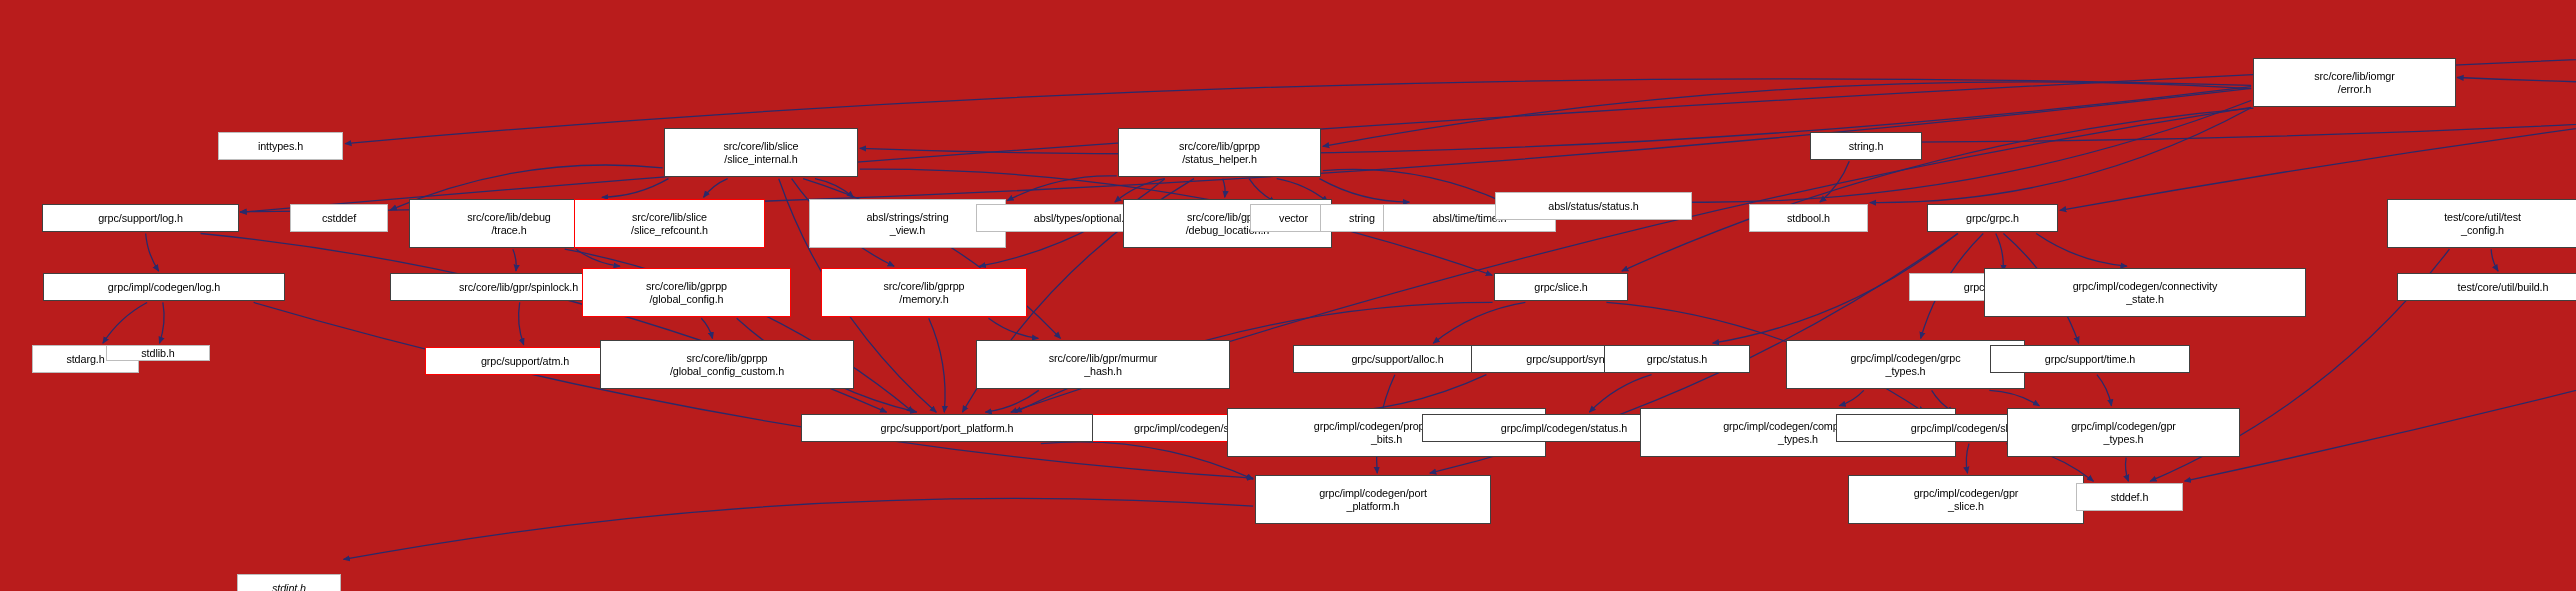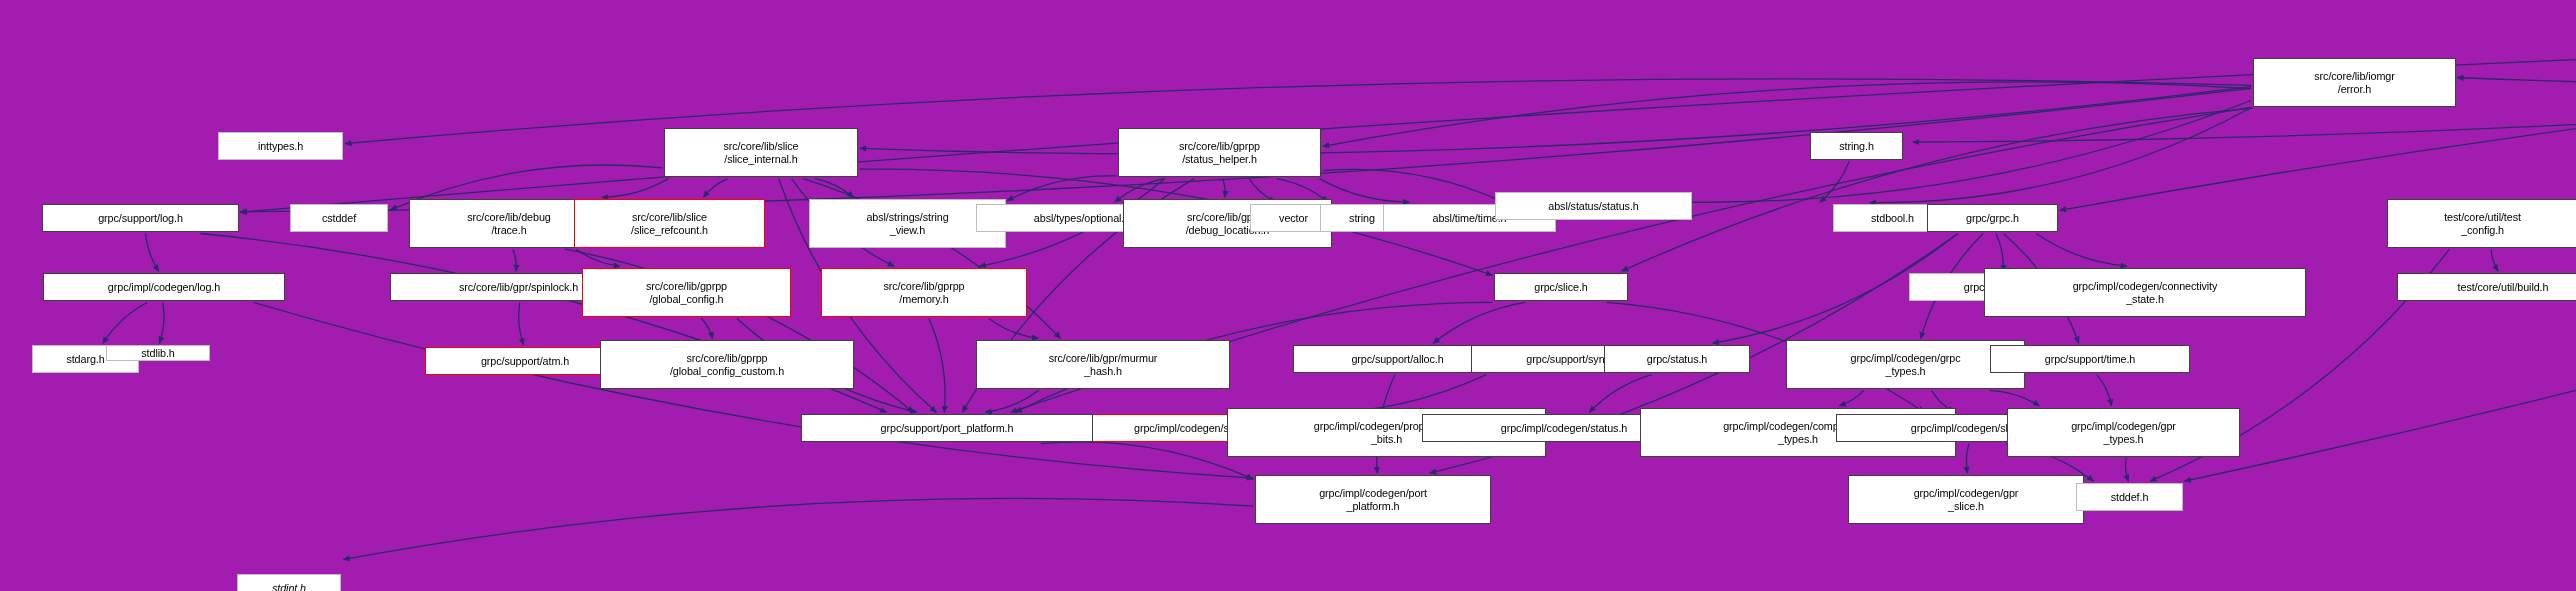--- a/index.html
+++ b/index.html
@@ -4,21 +4,21 @@
 <style>
   html, body {
     margin: 0;
     padding: 0;
     background: #ffffff;
   }
   #graph {
     position: relative;
     width: 2576px;
     height: 591px;
-    background: #a21caf;
+    background: #b91c1c;
     font-family: "Liberation Sans", sans-serif;
     overflow: hidden;
   }
   #edge-layer {
     position: absolute;
     left: 0;
     top: 0;
     width: 2576px;
     height: 591px;
     pointer-events: none;
@@ -128,37 +128,37 @@
       </g>
   </svg>
   <div id="nodes">
       <div class="node solid" style="left: 2253px; top: 58px; width: 203px; height: 49px;">src/core/lib/iomgr
 /error.h</div>
       <div class="node " style="left: 218px; top: 132px; width: 125px; height: 28px;">inttypes.h</div>
       <div class="node solid" style="left: 664px; top: 128px; width: 194px; height: 49px;">src/core/lib/slice
 /slice_internal.h</div>
       <div class="node solid" style="left: 1118px; top: 128px; width: 203px; height: 49px;">src/core/lib/gprpp
 /status_helper.h</div>
-      <div class="node solid" style="left: 1810px; top: 132px; width: 93px; height: 28px;">string.h</div>
+      <div class="node solid" style="left: 1810px; top: 132px; width: 112px; height: 28px;">string.h</div>
       <div class="node solid" style="left: 42px; top: 204px; width: 197px; height: 28px;">grpc/support/log.h</div>
       <div class="node " style="left: 290px; top: 204px; width: 98px; height: 28px;">cstddef</div>
       <div class="node solid" style="left: 409px; top: 199px; width: 200px; height: 49px;">src/core/lib/debug
 /trace.h</div>
       <div class="node red" style="left: 574px; top: 199px; width: 191px; height: 49px;">src/core/lib/slice
 /slice_refcount.h</div>
       <div class="node " style="left: 809px; top: 199px; width: 197px; height: 49px;">absl/strings/string
 _view.h</div>
       <div class="node " style="left: 976px; top: 204px; width: 212px; height: 28px;">absl/types/optional.h</div>
       <div class="node solid" style="left: 1123px; top: 199px; width: 209px; height: 49px;">src/core/lib/gprpp
 /debug_location.h</div>
       <div class="node " style="left: 1250px; top: 204px; width: 87px; height: 28px;">vector</div>
       <div class="node " style="left: 1320px; top: 204px; width: 84px; height: 28px;">string</div>
       <div class="node " style="left: 1383px; top: 204px; width: 173px; height: 28px;">absl/time/time.h</div>
       <div class="node " style="left: 1495px; top: 192px; width: 197px; height: 28px;">absl/status/status.h</div>
-      <div class="node " style="left: 1833px; top: 204px; width: 119px; height: 28px;">stdbool.h</div>
+      <div class="node " style="left: 1749px; top: 204px; width: 119px; height: 28px;">stdbool.h</div>
       <div class="node solid" style="left: 1927px; top: 204px; width: 131px; height: 28px;">grpc/grpc.h</div>
       <div class="node solid" style="left: 2387px; top: 199px; width: 191px; height: 49px;">test/core/util/test
 _config.h</div>
       <div class="node solid" style="left: 43px; top: 273px; width: 242px; height: 28px;">grpc/impl/codegen/log.h</div>
       <div class="node solid" style="left: 390px; top: 273px; width: 257px; height: 28px;">src/core/lib/gpr/spinlock.h</div>
       <div class="node red" style="left: 582px; top: 268px; width: 209px; height: 49px;">src/core/lib/gprpp
 /global_config.h</div>
       <div class="node red" style="left: 821px; top: 268px; width: 206px; height: 49px;">src/core/lib/gprpp
 /memory.h</div>
       <div class="node solid" style="left: 1494px; top: 273px; width: 134px; height: 28px;">grpc/slice.h</div>

